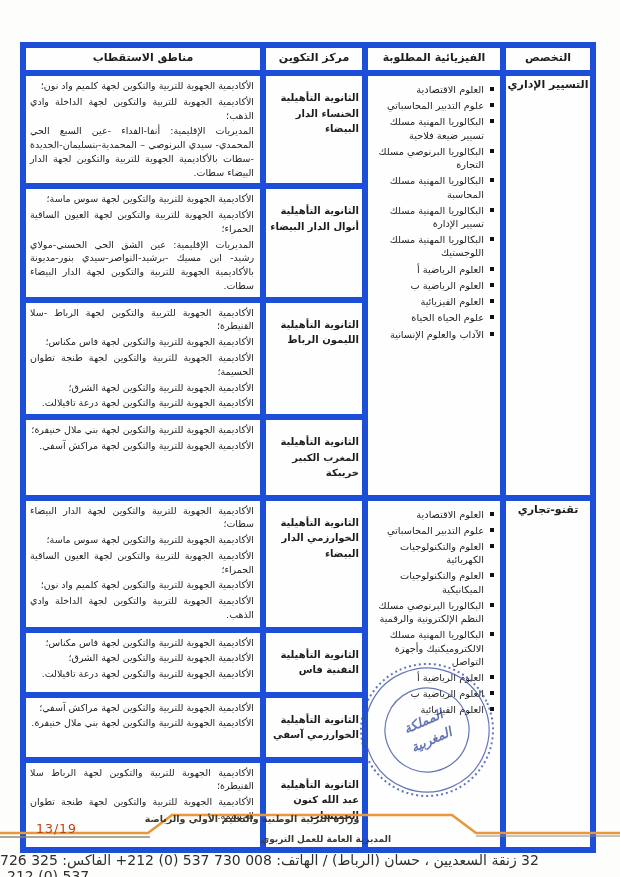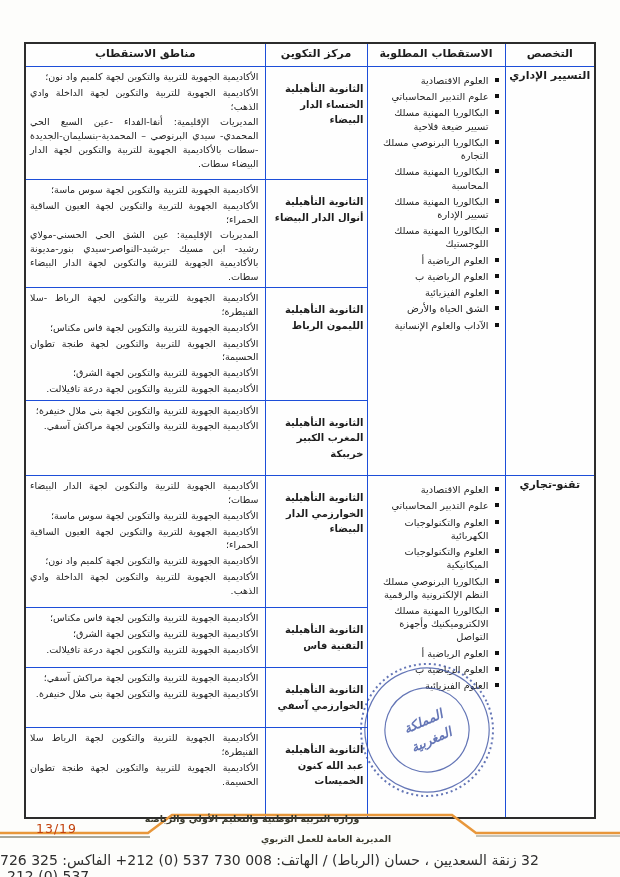--- a/index.html
+++ b/index.html
@@ -2,21 +2,21 @@
 <html lang="ar" dir="rtl" style="--accent: #e8973b; --rule: #8b8b7c;"><head>
 <meta charset="utf-8">
 <style>
   html,body{margin:0;padding:0;width:620px;height:877px;overflow:hidden;
     background:#ffffff;font-family:"DejaVu Sans",sans-serif;color:#1d1d1d;}
   .page{position:relative;width:620px;height:877px;background:#fdfdfb;direction:rtl;}
 
   
   table.main{position:absolute;top:42px;right:24px;width:570px;border-collapse:collapse;
     table-layout:fixed;border:2px solid #2c2c2c;background:#fefefe;}
-  table.main th, table.main td{border:1px solid #1d4ed8;vertical-align:top;overflow:hidden;}
+  table.main th, table.main td{border:6px solid #1d4ed8;vertical-align:top;overflow:hidden;}
   th.hdr{font-size:11px;font-weight:bold;text-align:center;padding:3px 2px;height:16px;}
   col.c-spec{width:90px;} col.c-bacc{width:138px;} col.c-center{width:102px;} col.c-zones{width:240px;}
 
   td.spec-cell{vertical-align:middle;text-align:center;font-weight:bold;font-size:11px;line-height:1.5;}
   td.bacc-cell{vertical-align:middle;padding:4px 6px;}
   .bacc-item{font-size:9.8px;line-height:1.35;margin:3px 0;text-align:right;position:relative;padding-right:10px;}
   .bacc-item .sq{position:absolute;right:0;top:4px;width:4px;height:4px;background:#111;display:inline-block;}
   td.center-cell{vertical-align:middle;font-size:10px;line-height:1.55;padding:14px 3px;font-weight:bold;}
   td.zones-cell{padding:3px 6px 2px 4px;}
   .zone-par{font-size:9.5px;line-height:1.45;text-align:justify;text-align-last:right;margin:0 0 2px 0;}
@@ -46,39 +46,39 @@
   <table class="main">
     <colgroup>
       <col class="c-spec">
         <col class="c-bacc">
         <col class="c-center">
         <col class="c-zones">
     </colgroup>
     <tbody>
         <tr>
       <th class="hdr">التخصص</th>
-      <th class="hdr">الاستقطاب المطلوبة</th>
+      <th class="hdr">الفيزيائية المطلوبة</th>
       <th class="hdr">مركز التكوين</th>
       <th class="hdr">مناطق الاستقطاب</th>
     </tr>
 
     <tr style="height:113px;">
       <td class="spec-cell" rowspan="4">التسيير الإداري</td>
       <td class="bacc-cell" rowspan="4">
         <div class="bacc-item"><span class="sq"></span><span>العلوم الاقتصادية</span></div>
         <div class="bacc-item"><span class="sq"></span><span>علوم التدبير المحاسباتي</span></div>
         <div class="bacc-item"><span class="sq"></span><span>البكالوريا المهنية مسلك تسيير ضيعة فلاحية</span></div>
         <div class="bacc-item"><span class="sq"></span><span>البكالوريا البرنوصي مسلك التجارة</span></div>
         <div class="bacc-item"><span class="sq"></span><span>البكالوريا المهنية مسلك المحاسبة</span></div>
         <div class="bacc-item"><span class="sq"></span><span>البكالوريا المهنية مسلك تسيير الإدارة</span></div>
         <div class="bacc-item"><span class="sq"></span><span>البكالوريا المهنية مسلك اللوجستيك</span></div>
         <div class="bacc-item"><span class="sq"></span><span>العلوم الرياضية أ</span></div>
         <div class="bacc-item"><span class="sq"></span><span>العلوم الرياضية ب</span></div>
         <div class="bacc-item"><span class="sq"></span><span>العلوم الفيزيائية</span></div>
-        <div class="bacc-item"><span class="sq"></span><span>الشق الحياة والأرض</span></div>
+        <div class="bacc-item"><span class="sq"></span><span>علوم الحياة الحياة</span></div>
         <div class="bacc-item"><span class="sq"></span><span>الآداب والعلوم الإنسانية</span></div>
       </td>
       <td class="center-cell">الثانوية التأهيلية الخنساء الدار البيضاء</td>
       <td class="zones-cell">
         <p class="zone-par">الأكاديمية الجهوية للتربية والتكوين لجهة كلميم واد نون؛</p>
         <p class="zone-par">الأكاديمية الجهوية للتربية والتكوين لجهة الداخلة وادي الذهب؛</p>
         <p class="zone-par">المديريات الإقليمية: أنفا-الفداء -عين السبع الحي المحمدي- سيدي البرنوصي – المحمدية-بنسليمان-الجديدة -سطات بالأكاديمية الجهوية للتربية والتكوين لجهة الدار البيضاء سطات.</p>
       </td>
     </tr>
     <tr style="height:97px;">

